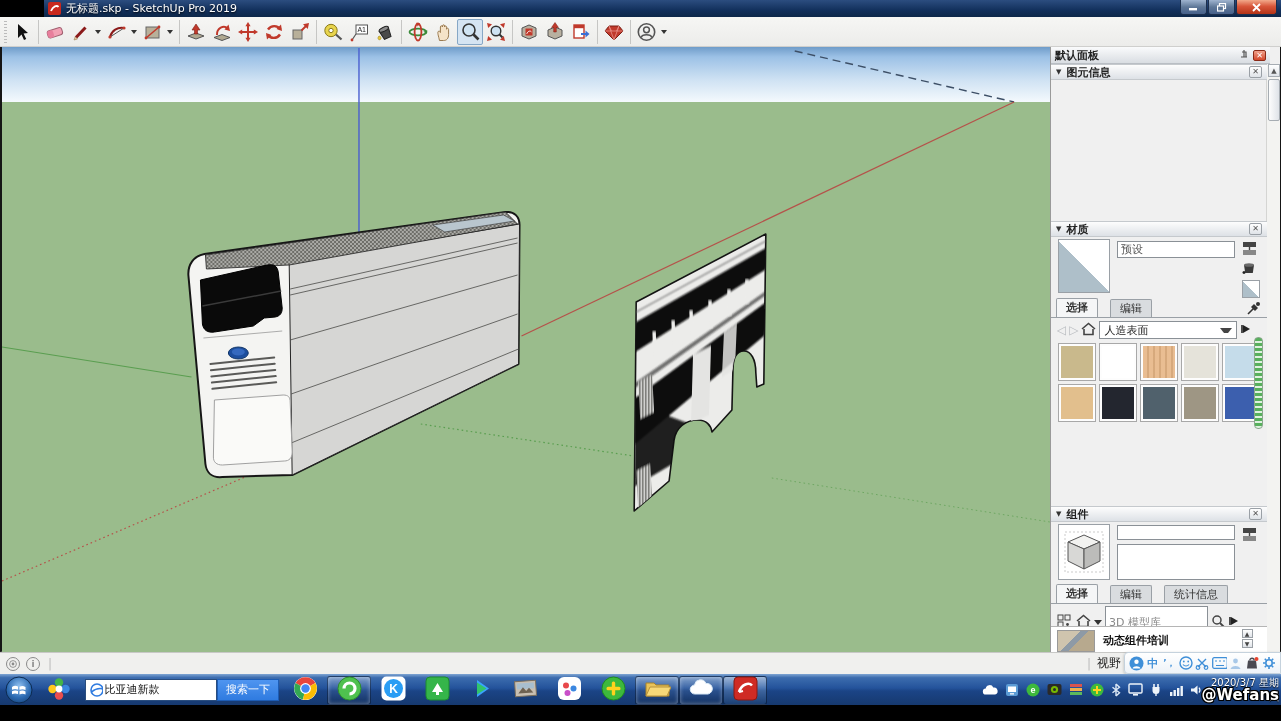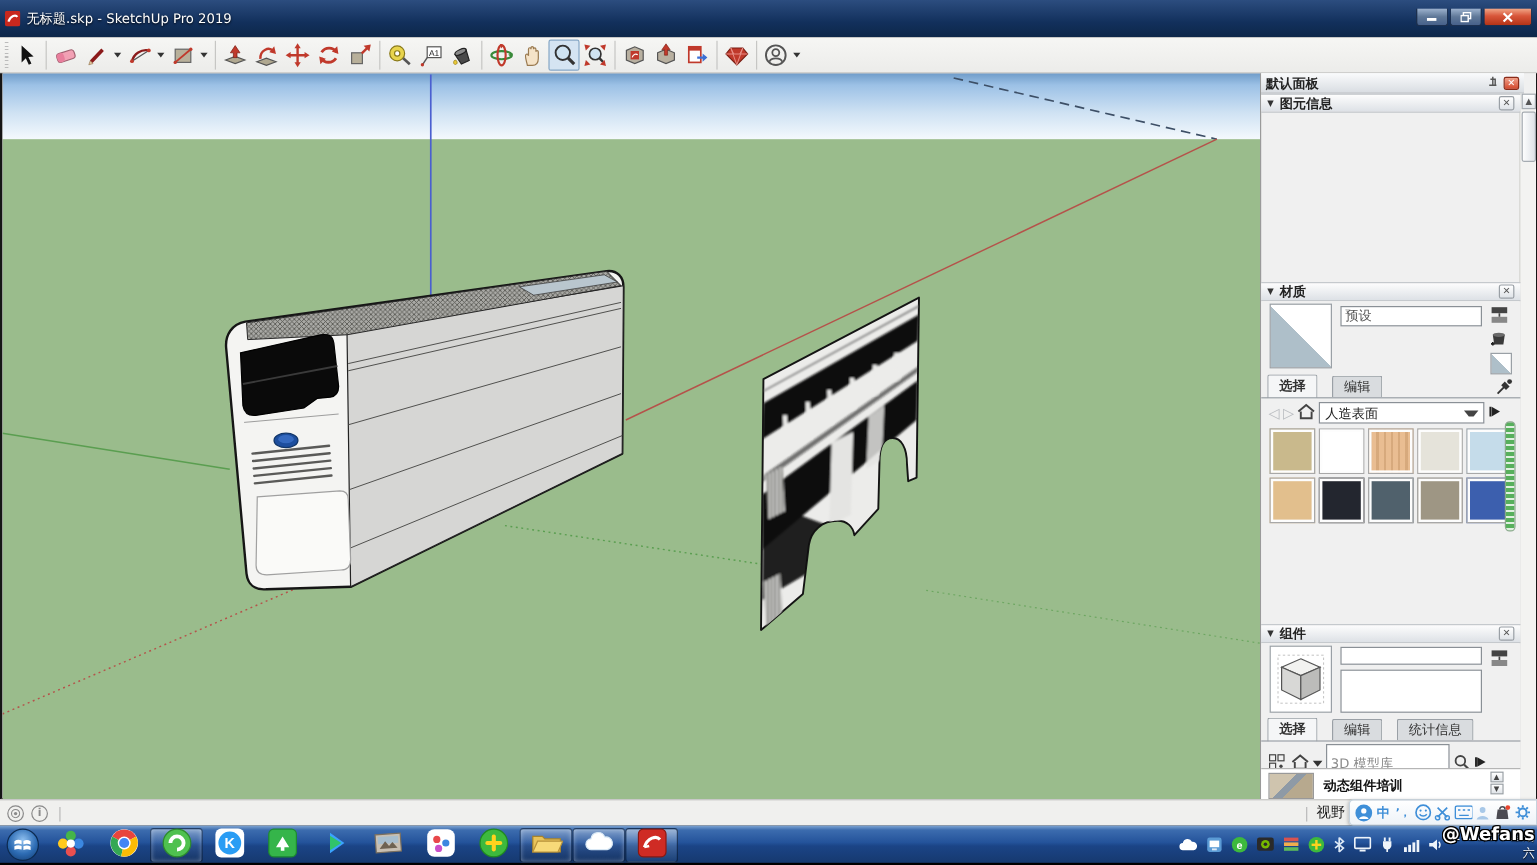--- a/index.html
+++ b/index.html
@@ -1,21 +1,21 @@
 <!DOCTYPE html>
 <html><head>
 <meta charset="utf-8">
 <style>
   html,body{margin:0;padding:0;background:#000;}
   *{box-sizing:border-box;}
   #app{position:relative;width:1281px;height:721px;overflow:hidden;
        font-family:"DejaVu Sans","Liberation Sans",sans-serif;font-size:12px;color:#111;}
 
   
-  .titlebar{height:31px;background:linear-gradient(#2c4d7f,#12305c 60%,#0d2749);display:flex;align-items:center;padding:0 4px;color:#fff;}
+  .titlebar{height:17px;background:linear-gradient(#2c4d7f,#12305c 60%,#0d2749);display:flex;align-items:center;padding:0 4px;color:#fff;margin-left:44px;}
   .tb-icon{width:13px;height:13px;margin-right:5px;display:inline-flex;}
   .tb-title{font-size:11px;line-height:17px;white-space:nowrap;text-shadow:0 1px 2px #000;}
   .winbtns{margin-left:auto;display:flex;align-items:flex-start;height:17px;}
   .wb{width:27px;height:15px;display:flex;align-items:center;justify-content:center;color:#fff;font-size:9px;
       background:linear-gradient(#9fb4cf,#5f7898 50%,#46608a);border:1px solid #1c2f4d;border-top:none;border-radius:0 0 3px 3px;margin-left:1px;}
   .wb.close{width:41px;background:linear-gradient(#f2a98a,#d8563a 45%,#b33317);}
 
   
   .menubar{height:16px;background:#f0f0ee;display:flex;align-items:center;padding-left:4px;border-bottom:1px solid #e2e2e0;}
   .menu-item{font-size:11px;padding:0 9px;line-height:16px;color:#111;cursor:default;}
@@ -652,20 +652,30 @@
         <div class="tb-app">
           <span><svg width="26" height="26">
               <circle cx="13" cy="6.5" r="4.2" fill="#44b549"></circle>
               <circle cx="19.5" cy="13" r="4.2" fill="#3b87e0"></circle>
               <circle cx="13" cy="19.5" r="4.2" fill="#e94f4f"></circle>
               <circle cx="6.5" cy="13" r="4.2" fill="#ffc91e"></circle>
               <circle cx="13" cy="13" r="3.4" fill="#fff"></circle>
             </svg></span>
         </div>
       </div>
+    <div class="tb-search">
+      <div class="box">
+        <svg width="14" height="14">
+            <circle cx="7" cy="7" r="6" fill="none" stroke="#2f7be0" stroke-width="1.6"></circle>
+            <path d="M1.5,9 C5,6 10,5 13.5,6" stroke="#2f7be0" stroke-width="1.6" fill="none"></path>
+          </svg>
+        <input value="比亚迪新款" style="">
+      </div>
+      <div class="go">搜索一下</div>
+    </div>
     <div id="tb-apps" style="display:flex;">
         <div class="tb-app">
           <span><svg width="25" height="25">
               <circle cx="12.5" cy="12.5" r="11.5" fill="#fff"></circle>
               <path d="M12.5,12.5 L2.5,7 A11.5,11.5 0 0 1 22.5,7 Z" fill="#e8453c"></path>
               <path d="M12.5,12.5 L2.5,7 A11.5,11.5 0 0 0 10,23.5 Z" fill="#34a853"></path>
               <path d="M12.5,12.5 L10,23.5 A11.5,11.5 0 0 0 22.5,7 Z" fill="#fbbc05"></path>
               <circle cx="12.5" cy="12.5" r="5.4" fill="#fff"></circle>
               <circle cx="12.5" cy="12.5" r="4.2" fill="#4285f4"></circle>
             </svg></span>

